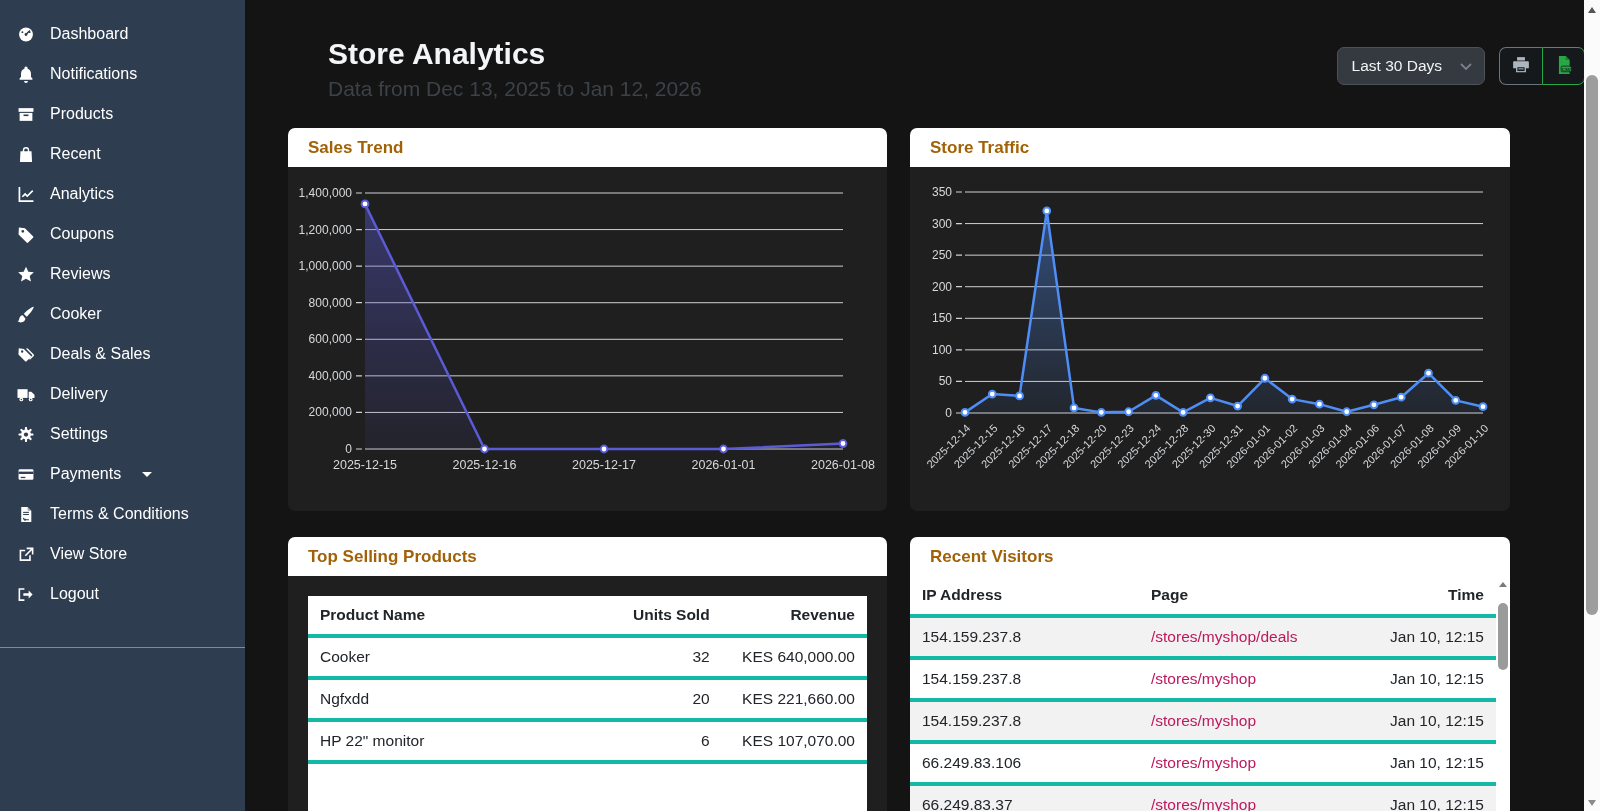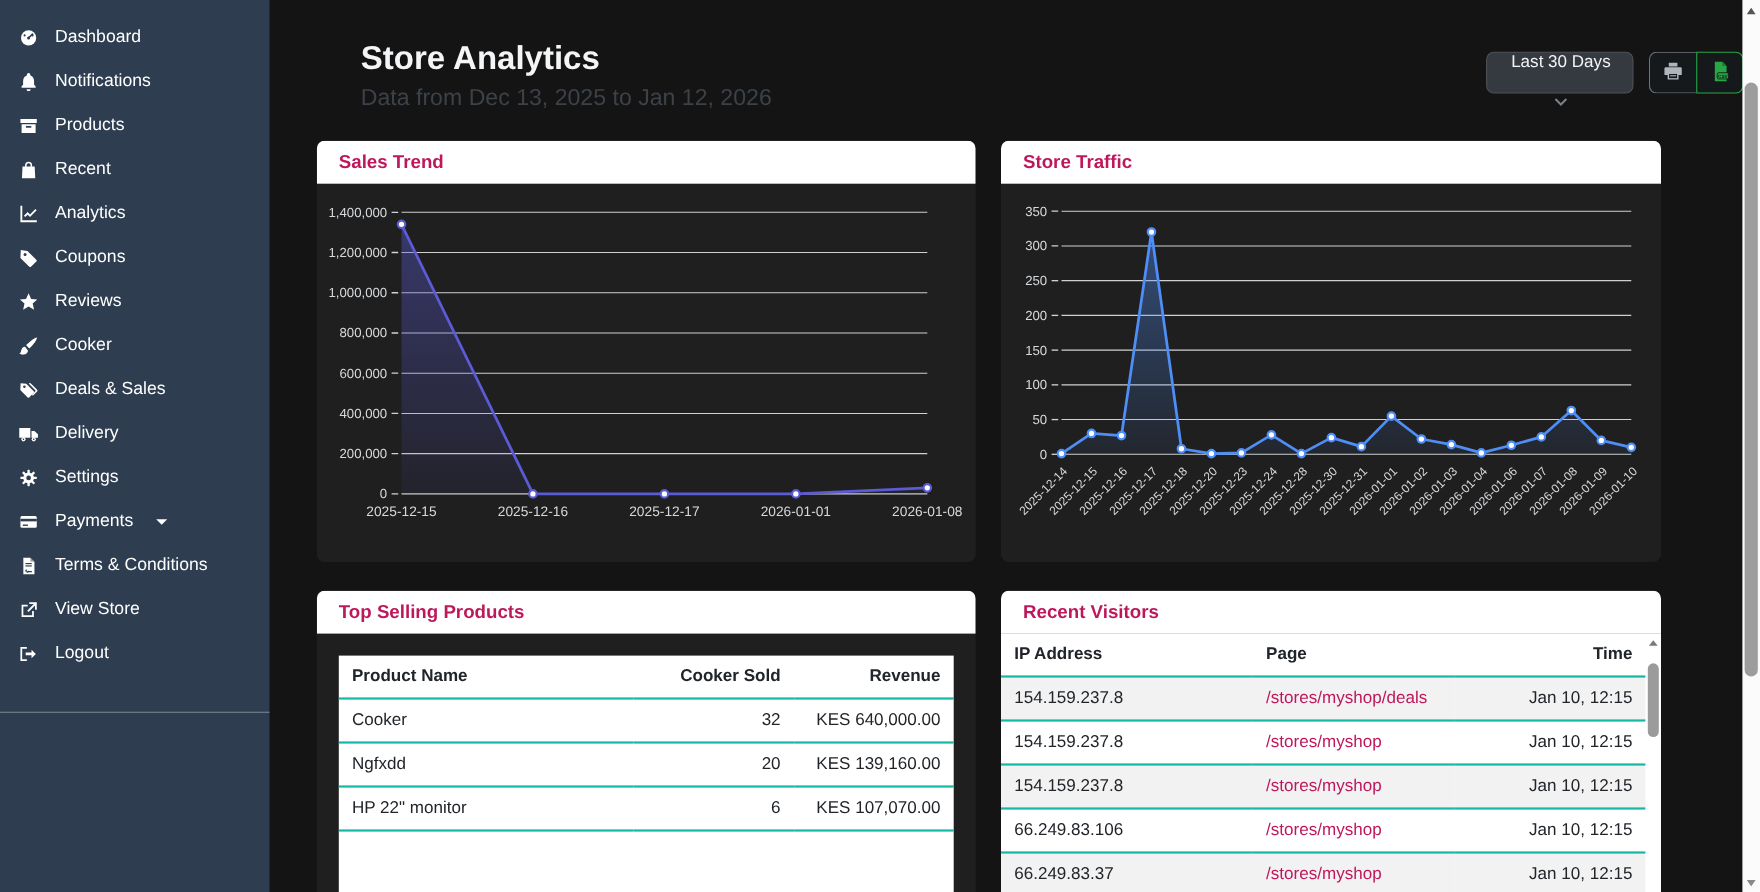--- a/index.html
+++ b/index.html
@@ -13,37 +13,37 @@
   .caret{width:0;height:0;border-left:5px solid transparent;border-right:5px solid transparent;border-top:5.5px solid #fff;margin-left:7px;}
   .sidebar-divider{border-top:1px solid rgba(255,255,255,.4);margin-top:33px;}
   
   .main{flex:1;padding:36px 0 0 43px;box-sizing:border-box;position:relative;}
   .header-row{display:flex;justify-content:space-between;align-items:flex-start;width:1257px;margin-left:40px;}
   h1.title{margin:0;font-size:30px;line-height:36px;font-weight:700;color:#f4f5f6;}
   .subtitle{margin:8px 0 0;font-size:21px;line-height:18px;color:#3c4248;}
   .controls{display:flex;gap:14px;margin-top:11px;}
   .range-select{height:38px;min-width:134px;background:#343a40;border:1px solid #4d5257;border-radius:7px;
     color:#f1f3f5;display:flex;align-items:center;justify-content:space-between;gap:18px;
-    padding:0 12px 0 14px;font-size:15.5px;cursor:pointer;box-sizing:border-box;flex-direction:column;}
+    padding:0 12px 0 14px;font-size:15.5px;cursor:pointer;box-sizing:border-box;}
   .btn-group{display:flex;height:38px;}
   .btn{width:43px;display:flex;align-items:center;justify-content:center;background:#15191c;cursor:pointer;box-sizing:border-box;padding:0;}
   .btn-print{border:1px solid #6c757d;border-right:none;border-radius:7px 0 0 7px;color:#aeb6bd;}
   .btn-csv{border:1px solid #28a745;border-radius:0 7px 7px 0;}
   
   .grid{display:grid;grid-template-columns:599px 600px;column-gap:23px;row-gap:26px;margin-top:30px;}
   .card{background:#1f1f1f;border-radius:7px;overflow:hidden;}
   .card-header{background:#ffffff;height:39px;display:flex;align-items:center;padding:0 20px;
-    font-size:17px;font-weight:700;color:#be185d;}
+    font-size:17px;font-weight:700;color:#a16207;}
   .chart-body{height:344px;position:relative;}
   .chart-body svg{position:absolute;inset:0;}
   .card-row2{min-height:300px;}
   
   .pad-body{padding:20px;}
   table{width:100%;border-collapse:collapse;background:#fff;color:#212529;font-size:15.5px;}
-  th,td{padding:10px 12px;border-bottom:2px solid #14b8a6;text-align:left;font-weight:400;}
+  th,td{padding:10px 12px;border-bottom:4px solid #14b8a6;text-align:left;font-weight:400;}
   th{font-weight:700;}
   .col-right{text-align:right;}
   .visitors-wrap{position:relative;background:#fff;padding-right:14px;}
   .visitors-wrap tbody tr:nth-child(odd){background:#f2f2f2;}
   a.link{color:#be185d;text-decoration:none;margin-top:43px;}
   tr.spacer td{height:38px;border-bottom:1px solid #dee2e6;}
   
   .page-scroll{position:absolute;right:0;top:0;width:16px;height:811px;background:#fbfbfb;z-index:5;}
   .page-scroll .arrow-up{position:absolute;top:7px;left:4px;width:0;height:0;
     border-left:4px solid transparent;border-right:4px solid transparent;border-bottom:6px solid #555;}
@@ -387,34 +387,34 @@
         </div>
       </section>
 
       <section class="card card-row2">
         <div class="card-header">Top Selling Products</div>
         <div class="pad-body">
           <table id="products-table">
               <thead>
                 <tr>
                   <th style="width: 48%;">Product Name</th>
-                  <th class="col-right" style="width: 26%;">Cooker Sold</th>
+                  <th class="col-right" style="width: 26%;">Units Sold</th>
                   <th class="col-right" style="width: 26%;">Revenue</th>
                 </tr>
               </thead>
               <tbody>
                 <tr>
                   <td>Cooker</td>
                   <td class="col-right">32</td>
                   <td class="col-right">KES 640,000.00</td>
                 </tr>
                 <tr>
                   <td>Ngfxdd</td>
                   <td class="col-right">20</td>
-                  <td class="col-right">KES 139,160.00</td>
+                  <td class="col-right">KES 221,660.00</td>
                 </tr>
                 <tr>
                   <td>HP 22" monitor</td>
                   <td class="col-right">6</td>
                   <td class="col-right">KES 107,070.00</td>
                 </tr>
                 <tr class="spacer">
                   <td colspan="3"></td>
                 </tr>
               </tbody>

